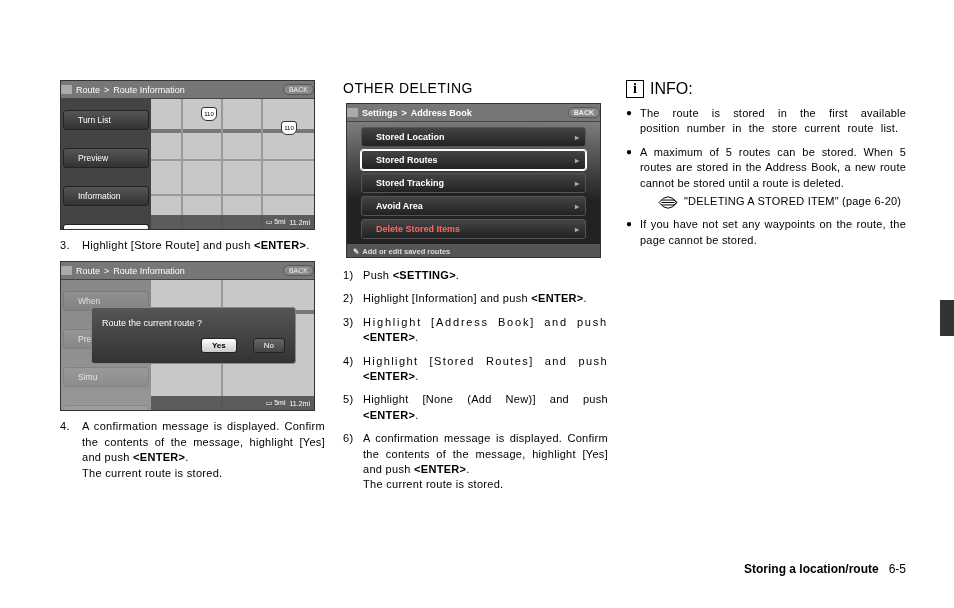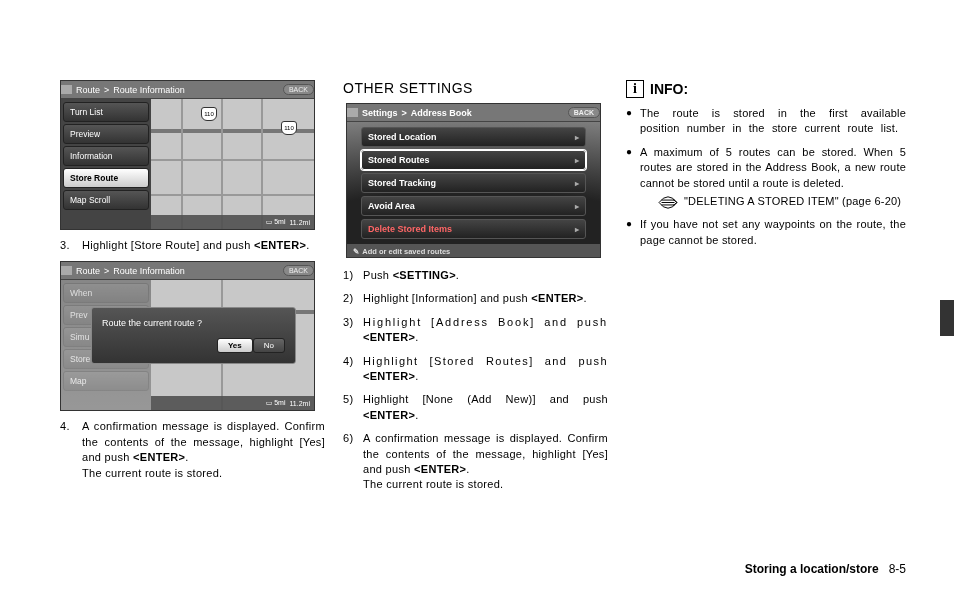--- a/index.html
+++ b/index.html
@@ -64,22 +64,22 @@
     width: 90px;
     background: #444;
     display: flex;
     flex-direction: column;
     padding: 2px 0;
   }
   .nav-item {
     background: linear-gradient(to bottom, #555 0%, #333 100%);
     color: #fff;
     font-size: 8.5px;
-    padding: 4px 6px;
-    margin: 1px 2px;
+    padding: 4px 14px;
+    margin: 9px 2px;
     border-radius: 3px;
     border: 1px solid #222;
   }
   .nav-item.selected {
     background: linear-gradient(to bottom, #fff 0%, #ccc 100%);
     color: #000;
     font-weight: bold;
   }
   .nav-map {
     flex: 1;
@@ -103,21 +103,21 @@
     position: absolute;
     left: 30px; right: 18px; top: 45px;
     background: linear-gradient(to bottom, #555 0%, #333 100%);
     border: 1px solid #888;
     border-radius: 3px;
     padding: 10px;
     color: #fff;
     font-size: 9px;
   }
   .dialog-buttons {
-    display: flex; justify-content: flex-end; gap: 0; margin-top: 10px;
+    display: flex; justify-content: flex-end; gap: 16px; margin-top: 10px;
   }
   .dialog-btn {
     padding: 2px 10px; border-radius: 3px; font-size: 8px;
     border: 1px solid #222;
   }
   .dialog-btn.yes { background: linear-gradient(to bottom,#fff,#ccc); color:#000; font-weight:bold; }
   .dialog-btn.no { background: linear-gradient(to bottom,#666,#444); color:#fff; }
   .step {
     display: flex;
     margin-bottom: 8px;
@@ -157,21 +157,21 @@
     padding: 6px 14px;
     display: flex;
     flex-direction: column;
     gap: 3px;
     justify-content: center;
   }
   .settings-item {
     background: linear-gradient(to bottom, #444 0%, #222 100%);
     color: #fff;
     font-size: 9px;
-    padding: 4px 6px;
+    padding: 4px 14px;
     border-radius: 3px;
     border: 1px solid #555;
     position: relative;
   }
   .settings-item.selected {
     border: 1px solid #fff;
     box-shadow: 0 0 0 1px #fff;
   }
   .settings-item.delete { color:#f66; }
   .settings-chev {
@@ -186,21 +186,21 @@
     display: flex; align-items: center; gap: 6px; margin-bottom: 8px;
   }
   .info-icon {
     width: 18px; height: 18px;
     border: 1.5px solid #000;
     display: flex; align-items: center; justify-content: center;
     font-family: Georgia, serif;
     font-weight: bold;
     font-size: 14px;
   }
-  .info-title { font-weight: bold; font-size: 14px; }
+  .info-title { font-weight: normal; font-size: 16px; }
   .bullet-list {
     list-style: none;
     padding: 0;
   }
   .bullet {
     display: flex;
     margin-bottom: 8px;
     text-align: justify;
     line-height: 1.4;
     letter-spacing: 0.2px;
@@ -323,21 +323,21 @@
       <div class="step-num">4.</div>
       <div class="step-text">
         <span>A confirmation message is displayed. Confirm the contents of the message, highlight [Yes] and push </span><b>&lt;ENTER&gt;</b><span>.</span><br>
         <span>The current route is stored.</span>
       </div>
     </div>
 
   </div>
 
   <div class="col col2">
-    <div class="heading">OTHER SETTINGS</div>
+    <div class="heading">OTHER DELETING</div>
 
     <div class="settings-screen">
       <div class="nav-header">
         <span class="nav-header-icon"></span>
         <span>Settings</span>
         <span>&gt;</span>
         <span>Address Book</span>
         <span class="back-btn">BACK</span>
       </div>
       <div class="settings-body">
@@ -414,15 +414,15 @@
         <span class="bullet-text">If you have not set any waypoints on the route, the page cannot be stored.</span>
       </li>
     </ul>
   </div>
 
 </div>
 
 <div class="side-tab"></div>
 
 <div class="footer">
-  <span class="footer-title">Storing a location/store</span>
-  &nbsp;&nbsp;<span>8-5</span>
+  <span class="footer-title">Storing a location/route</span>
+  &nbsp;&nbsp;<span>6-5</span>
 </div>
 
 </body></html>

